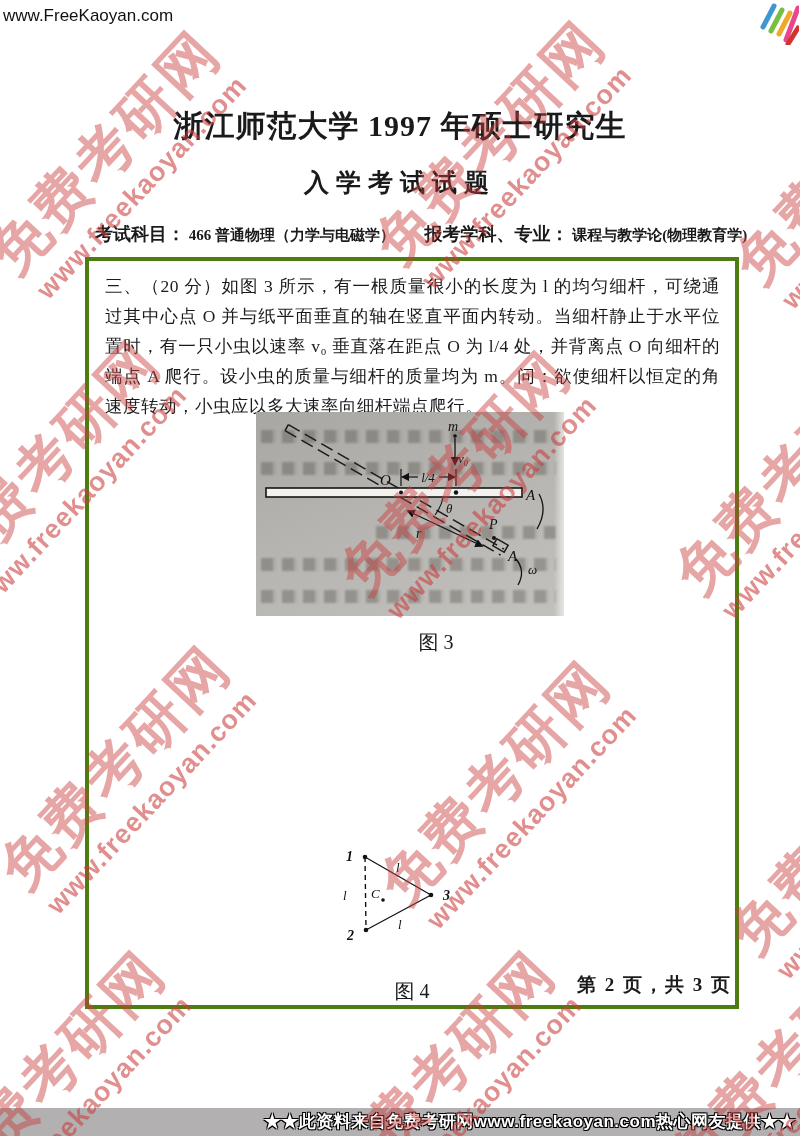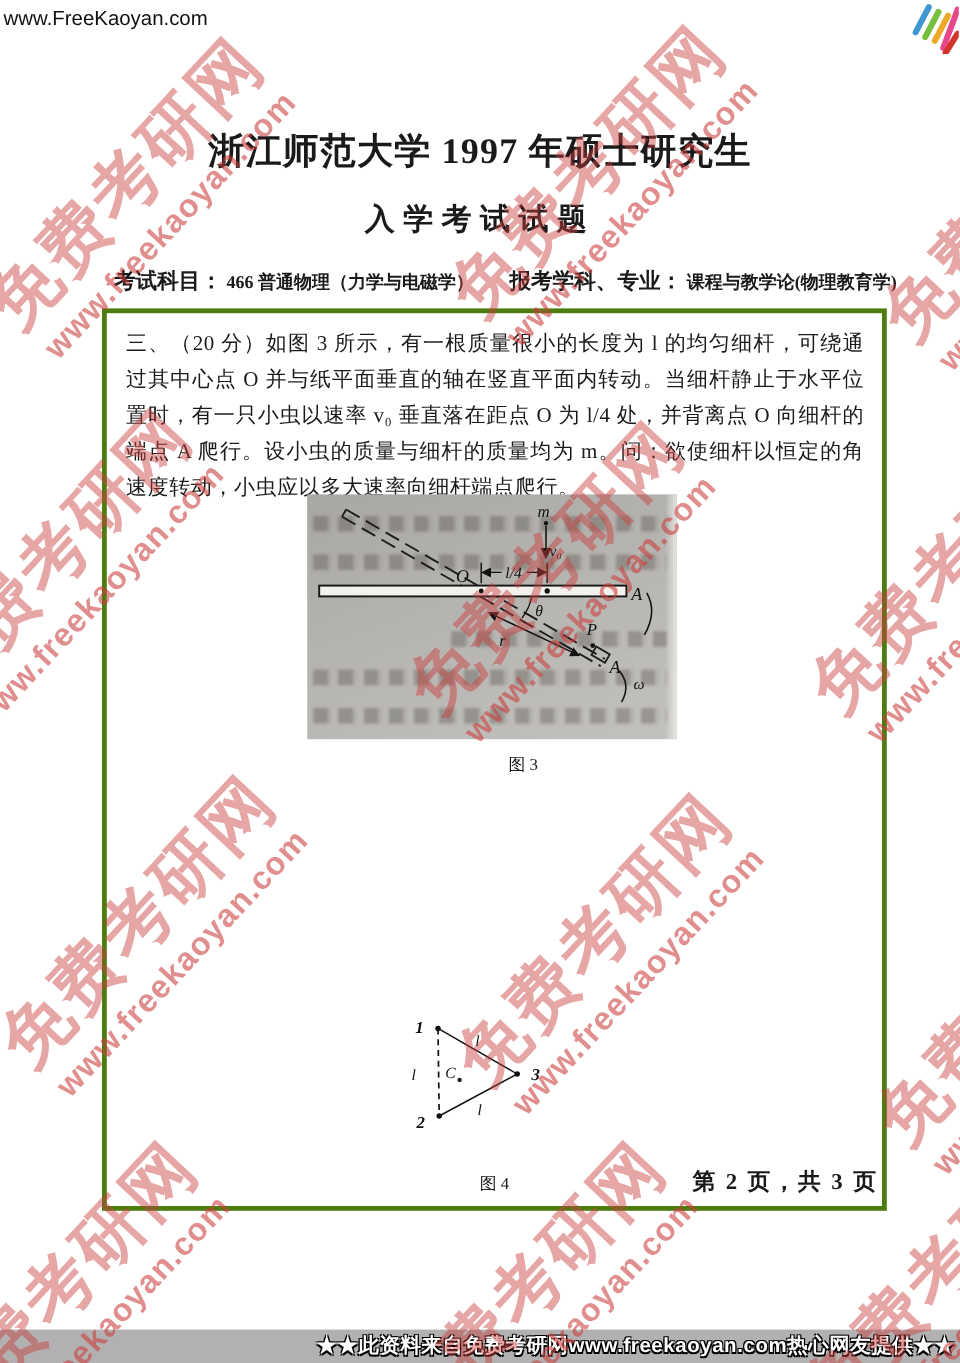--- a/index.html
+++ b/index.html
@@ -21,21 +21,21 @@
   .meta .val{font-size:15px;font-weight:bold;}
   .meta .gap{display:inline-block;width:22px;}
 
   
   .qbox{position:absolute;left:85px;top:257px;width:646px;height:744px;
         border:4px solid #4d7c0f;background:transparent;}
   .q{position:absolute;margin:0;font-size:17.5px;line-height:30px;text-align:justify;
      letter-spacing:0.5px;}
   .q3{top:10px;left:16px;width:615px;}
   .q4{top:419px;left:7px;width:632px;}
-  .cap{position:absolute;left:0;width:100%;text-align:center;font-size:14px;}
+  .cap{position:absolute;left:0;width:100%;text-align:center;font-size:20px;}
   .cap3{top:368px;text-indent:48px;}
   .cap4{top:717px;}
 
   
   .fig3{position:absolute;left:167px;top:151px;width:308px;height:204px;
         background:linear-gradient(160deg,#a9a7a3 0%,#b6b4b0 45%,#c3c1bd 100%);overflow:hidden;}
   .fig3 .edge{position:absolute;right:0;top:0;width:10px;height:100%;
         background:linear-gradient(90deg,rgba(255,255,255,0),rgba(240,239,236,.8));}
   .bleed{position:absolute;left:5px;right:8px;height:13px;filter:blur(1.3px);opacity:.55;
         background:repeating-linear-gradient(90deg,rgba(60,56,50,.55) 0 12px,rgba(60,56,50,.15) 12px 15px,transparent 15px 21px);}

